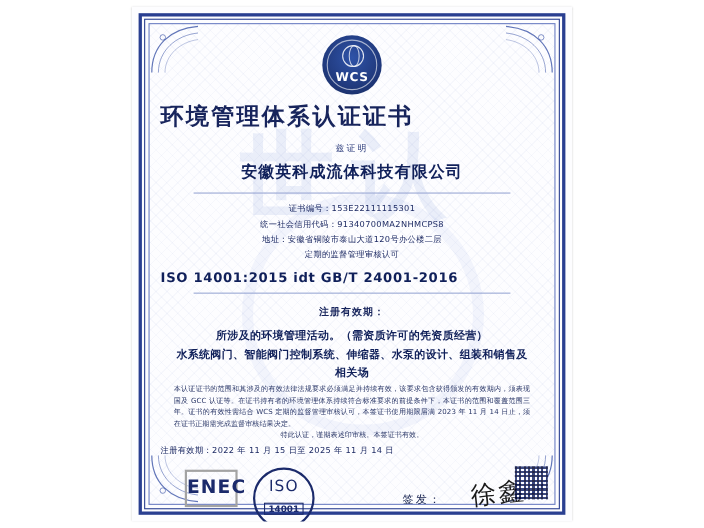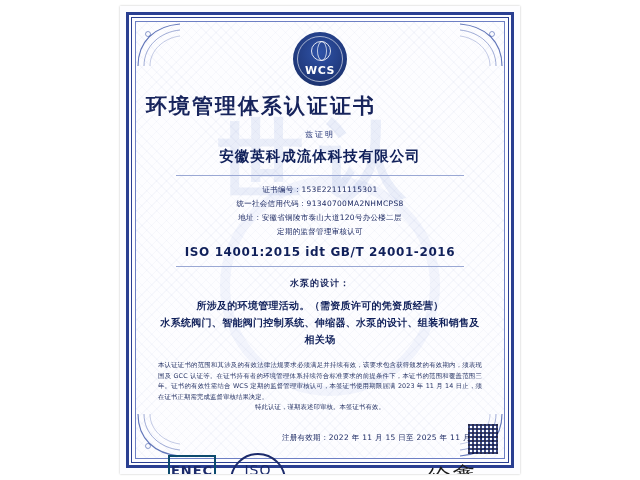--- a/index.html
+++ b/index.html
@@ -201,21 +201,20 @@
   .info {
     margin-top: 7px;
     text-align: center;
     color: #1d2a63;
     font-size: 7.5px;
     line-height: 14px;
     letter-spacing: 0.3px;
   }
 
   .standard {
-    text-align: center;
     color: #10205a;
     font-size: 12px;
     font-weight: 700;
     letter-spacing: 0.6px;
     margin-top: 6px;
   }
   .rule2 {
     height: 1px;
     background: #9aa8d4;
     margin: 7px 30px 0 30px;
@@ -234,57 +233,56 @@
     text-align: center;
     color: #10205a;
     font-size: 10px;
     font-weight: 700;
     line-height: 17px;
     letter-spacing: 0.3px;
     padding: 0 12px;
   }
 
   .legal {
-    margin-top: 12px;
     color: #283566;
     font-size: 6.4px;
     line-height: 10.5px;
     text-align: justify;
     padding: 0 12px;
     letter-spacing: 0.1px;
   }
   .legal p { margin: 0; }
   .legal p.center { text-align: center; }
 
   .validity {
-    text-align: right;
+    text-align: left;
     color: #1d2a63;
     font-size: 7.5px;
-    margin-top: 20px;
+    margin-top: 4px;
     letter-spacing: 0.3px;
   }
 
   
   .marks {
     position: relative;
     margin-top: 10px;
     height: 58px;
   }
   .mark-enec {
     position: absolute;
     left: 22px;
     top: 2px;
     text-align: center;
   }
   .enec-box {
     width: 44px;
     height: 30px;
-    border: 2px solid #0c4a6e;
+    border: 2px solid #a3a3a3;
     color: #1b2a6b;
-    font-size: 13px;
+    font-size: 17px;
     font-weight: 700;
     line-height: 28px;
     letter-spacing: 1px;
   }
   .mark-iso {
     position: absolute;
     left: 84px;
     top: 0px;
     width: 52px;
     height: 52px;
@@ -402,21 +400,21 @@
         <div>证书编号：153E22111115301</div>
         <div>统一社会信用代码：91340700MA2NHMCPS8</div>
         <div>地址：安徽省铜陵市泰山大道120号办公楼二层</div>
         <div>定期的监督管理审核认可</div>
       </div>
 
       <div class="standard">ISO 14001:2015 idt GB/T 24001-2016</div>
 
       <div class="rule2"></div>
 
-      <div class="scope-label">水泵的设计：</div>
+      <div class="scope-label">注册有效期：</div>
       <div class="scope-body">
         <div>所涉及的环境管理活动。（需资质许可的凭资质经营）</div>
         <div>水系统阀门、智能阀门控制系统、伸缩器、水泵的设计、组装和销售及相关场</div>
       </div>
 
       <div class="legal">
         <p>本认证证书的范围和其涉及的有效法律法规要求必须满足并持续有效，该要求包含获得颁发的有效期内，须表现国及 GCC 认证等。在证书持有者的环境管理体系持续符合标准要求的前提条件下，本证书的范围和覆盖范围三年。证书的有效性需结合 WCS 定期的监督管理审核认可，本签证书使用期限届满 2023 年 11 月 14 日止，须在证书正期需完成监督审核结果决定。</p>
         <p class="center">特此认证，谨期表述印审核。本签证书有效。</p>
       </div>
 

